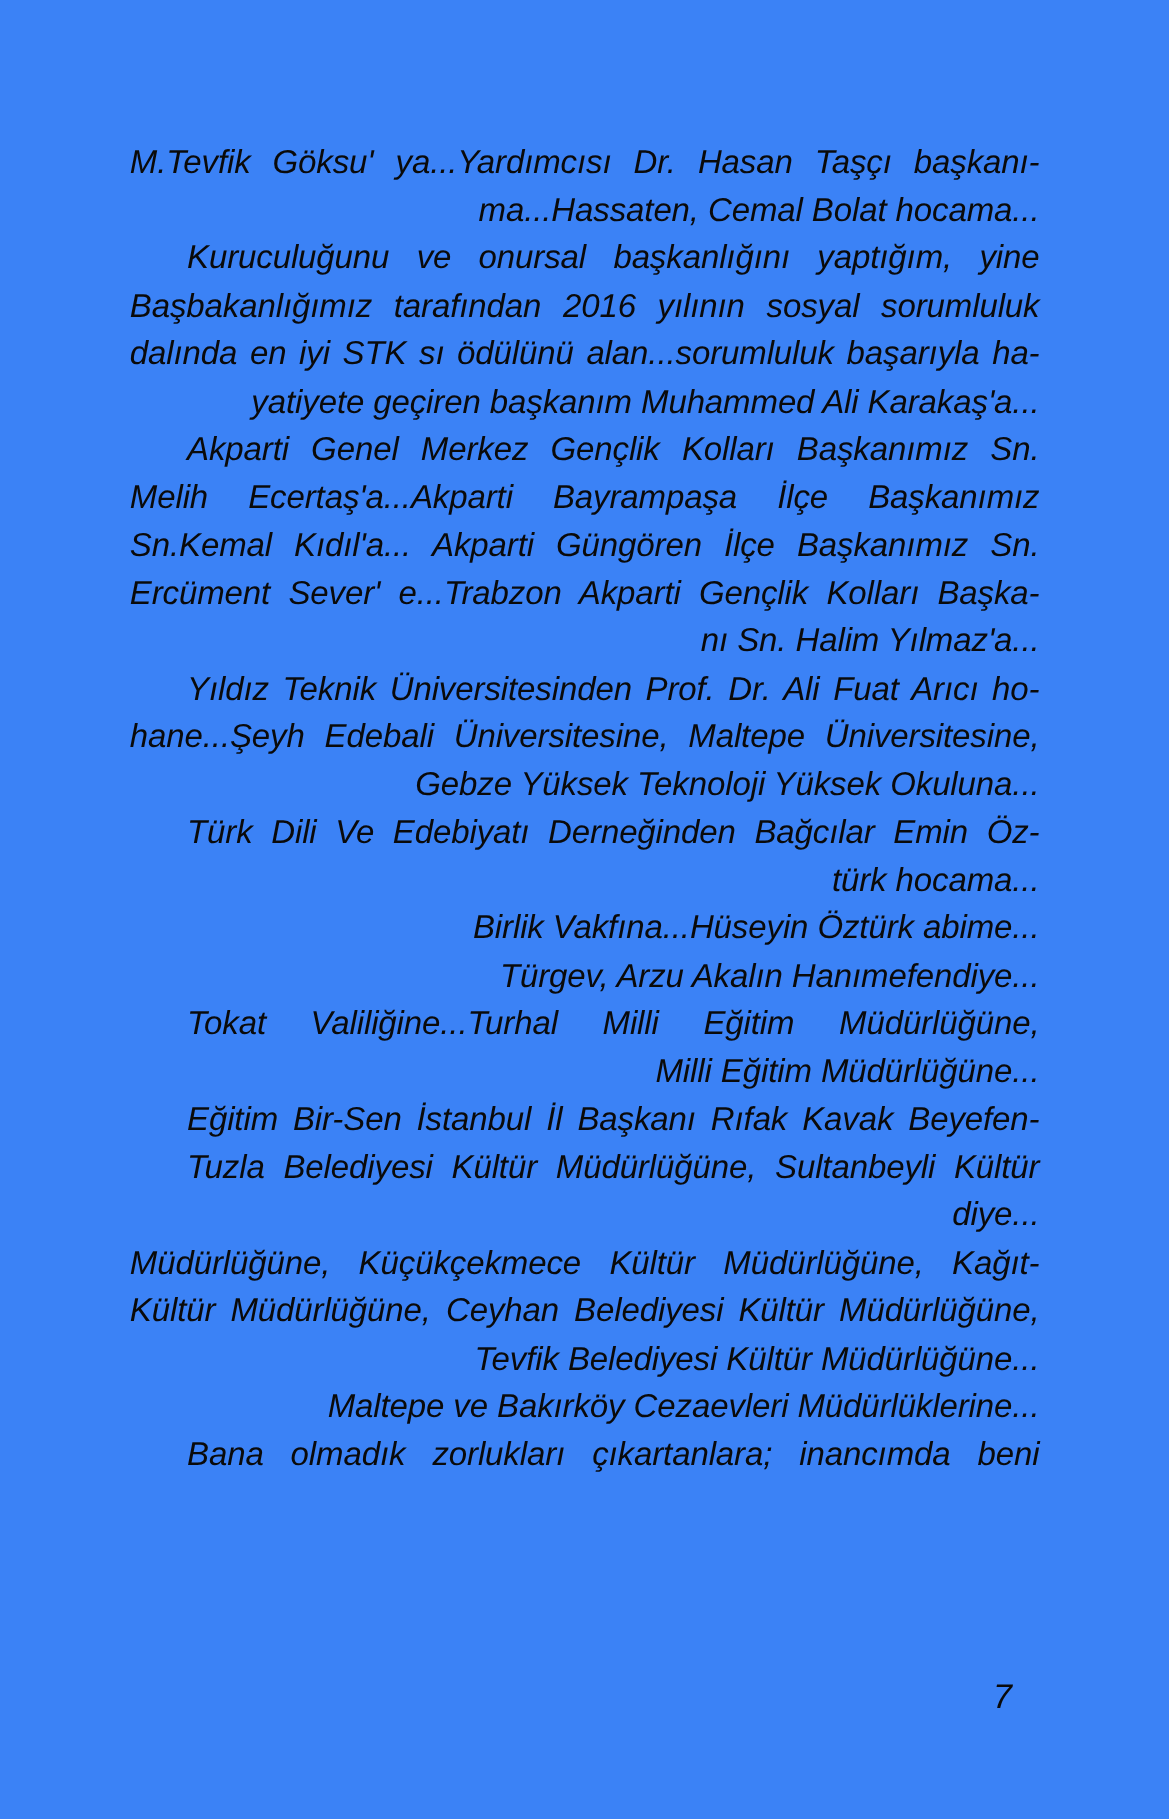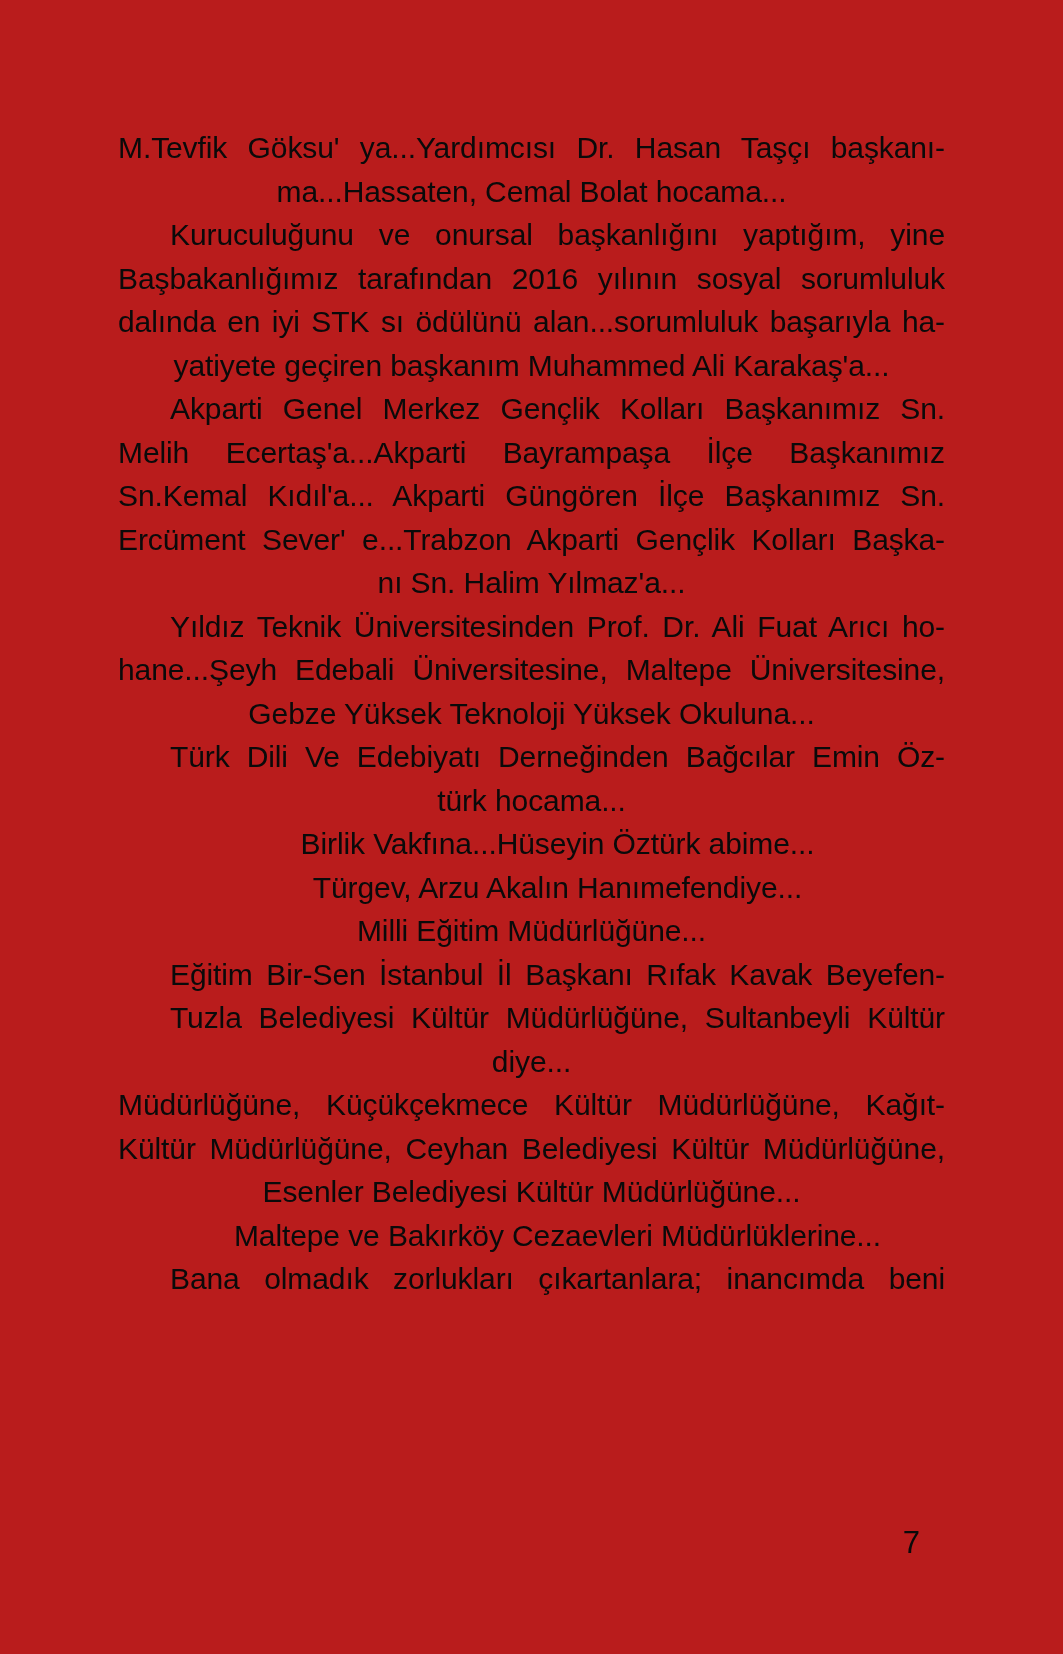--- a/index.html
+++ b/index.html
@@ -4,37 +4,38 @@
 <style>
   html, body {
     margin: 0;
     padding: 0;
     background: #ffffff;
   }
   .page {
     position: relative;
     width: 1063px;
     height: 1654px;
-    background: #b91c1c;
+    background: #3b82f6;
     overflow: hidden;
     font-family: "Liberation Sans", "DejaVu Sans", sans-serif;
     color: #000000;
+    font-style: italic;
   }
   .text-block {
     position: absolute;
     left: 118px;
     top: 126px;
     width: 827px;
   }
   .line {
     font-size: 30px;
     line-height: 43.5px;
     letter-spacing: -0.1px;
     color: #0a0a0a;
-    text-align: center;
+    text-align: right;
     white-space: normal;
   }
   .line.justify {
     text-align: justify;
     text-align-last: justify;
   }
   .line.indent {
     text-indent: 52px;
   }
   .page-number {
@@ -64,24 +65,25 @@
       <div class="line justify">Sn.Kemal Kıdıl'a... Akparti Güngören İlçe Başkanımız Sn.</div>
       <div class="line justify">Ercüment Sever' e...Trabzon Akparti Gençlik Kolları Başka-</div>
       <div class="line">nı Sn. Halim Yılmaz'a...</div>
       <div class="line justify indent">Yıldız Teknik Üniversitesinden Prof. Dr. Ali Fuat Arıcı ho-</div>
       <div class="line justify">hane...Şeyh Edebali Üniversitesine, Maltepe Üniversitesine,</div>
       <div class="line">Gebze Yüksek Teknoloji Yüksek Okuluna...</div>
       <div class="line justify indent">Türk Dili Ve Edebiyatı Derneğinden Bağcılar Emin Öz-</div>
       <div class="line">türk hocama...</div>
       <div class="line indent">Birlik Vakfına...Hüseyin Öztürk abime...</div>
       <div class="line indent">Türgev, Arzu Akalın Hanımefendiye...</div>
+      <div class="line justify indent">Tokat Valiliğine...Turhal Milli Eğitim Müdürlüğüne,</div>
       <div class="line">Milli Eğitim Müdürlüğüne...</div>
       <div class="line justify indent">Eğitim Bir-Sen İstanbul İl Başkanı Rıfak Kavak Beyefen-</div>
       <div class="line justify indent">Tuzla Belediyesi Kültür Müdürlüğüne, Sultanbeyli Kültür</div>
       <div class="line">diye...</div>
       <div class="line justify">Müdürlüğüne, Küçükçekmece Kültür Müdürlüğüne, Kağıt-</div>
       <div class="line justify">Kültür Müdürlüğüne, Ceyhan Belediyesi Kültür Müdürlüğüne,</div>
-      <div class="line">Esenler Belediyesi Kültür Müdürlüğüne...</div>
+      <div class="line">Tevfik Belediyesi Kültür Müdürlüğüne...</div>
       <div class="line indent">Maltepe ve Bakırköy Cezaevleri Müdürlüklerine...</div>
       <div class="line justify indent">Bana olmadık zorlukları çıkartanlara; inancımda beni</div>
     </div>
   <div class="page-number">7</div>
 </div>
 
 </body></html>

